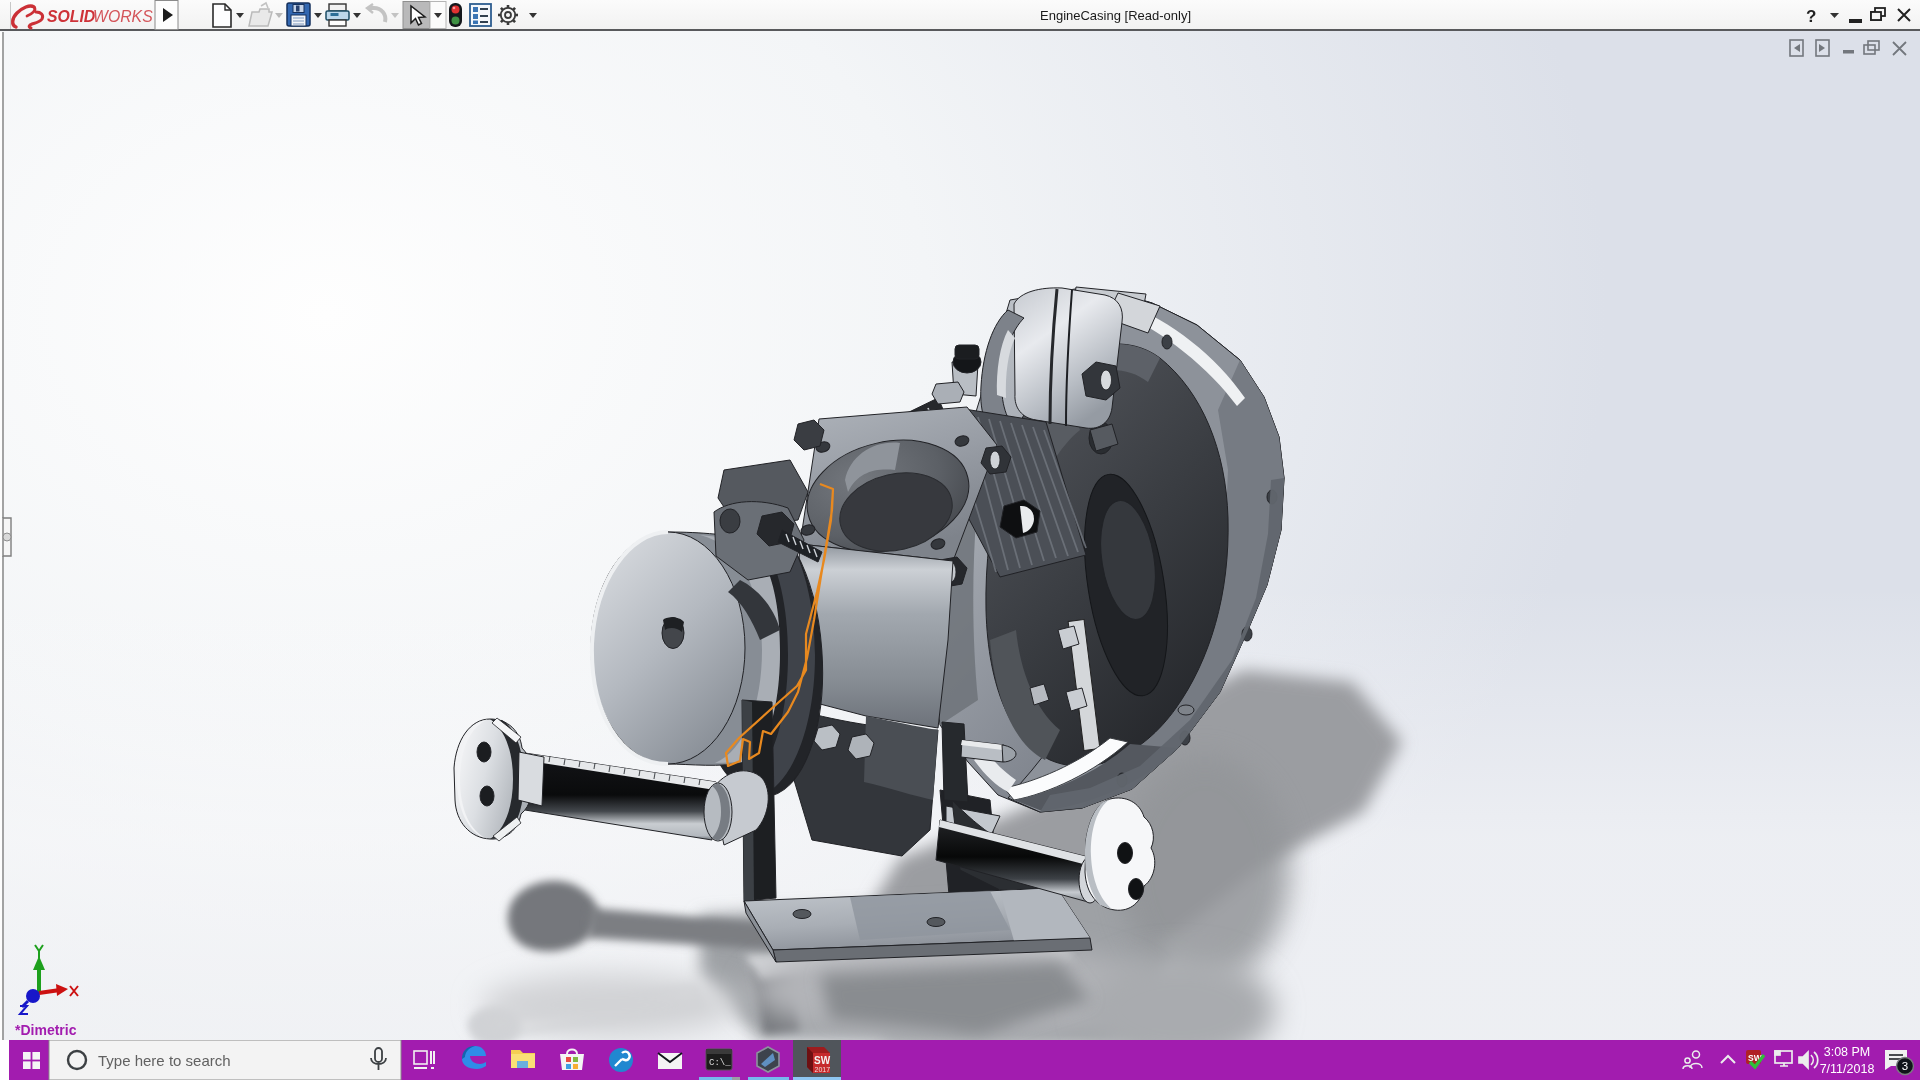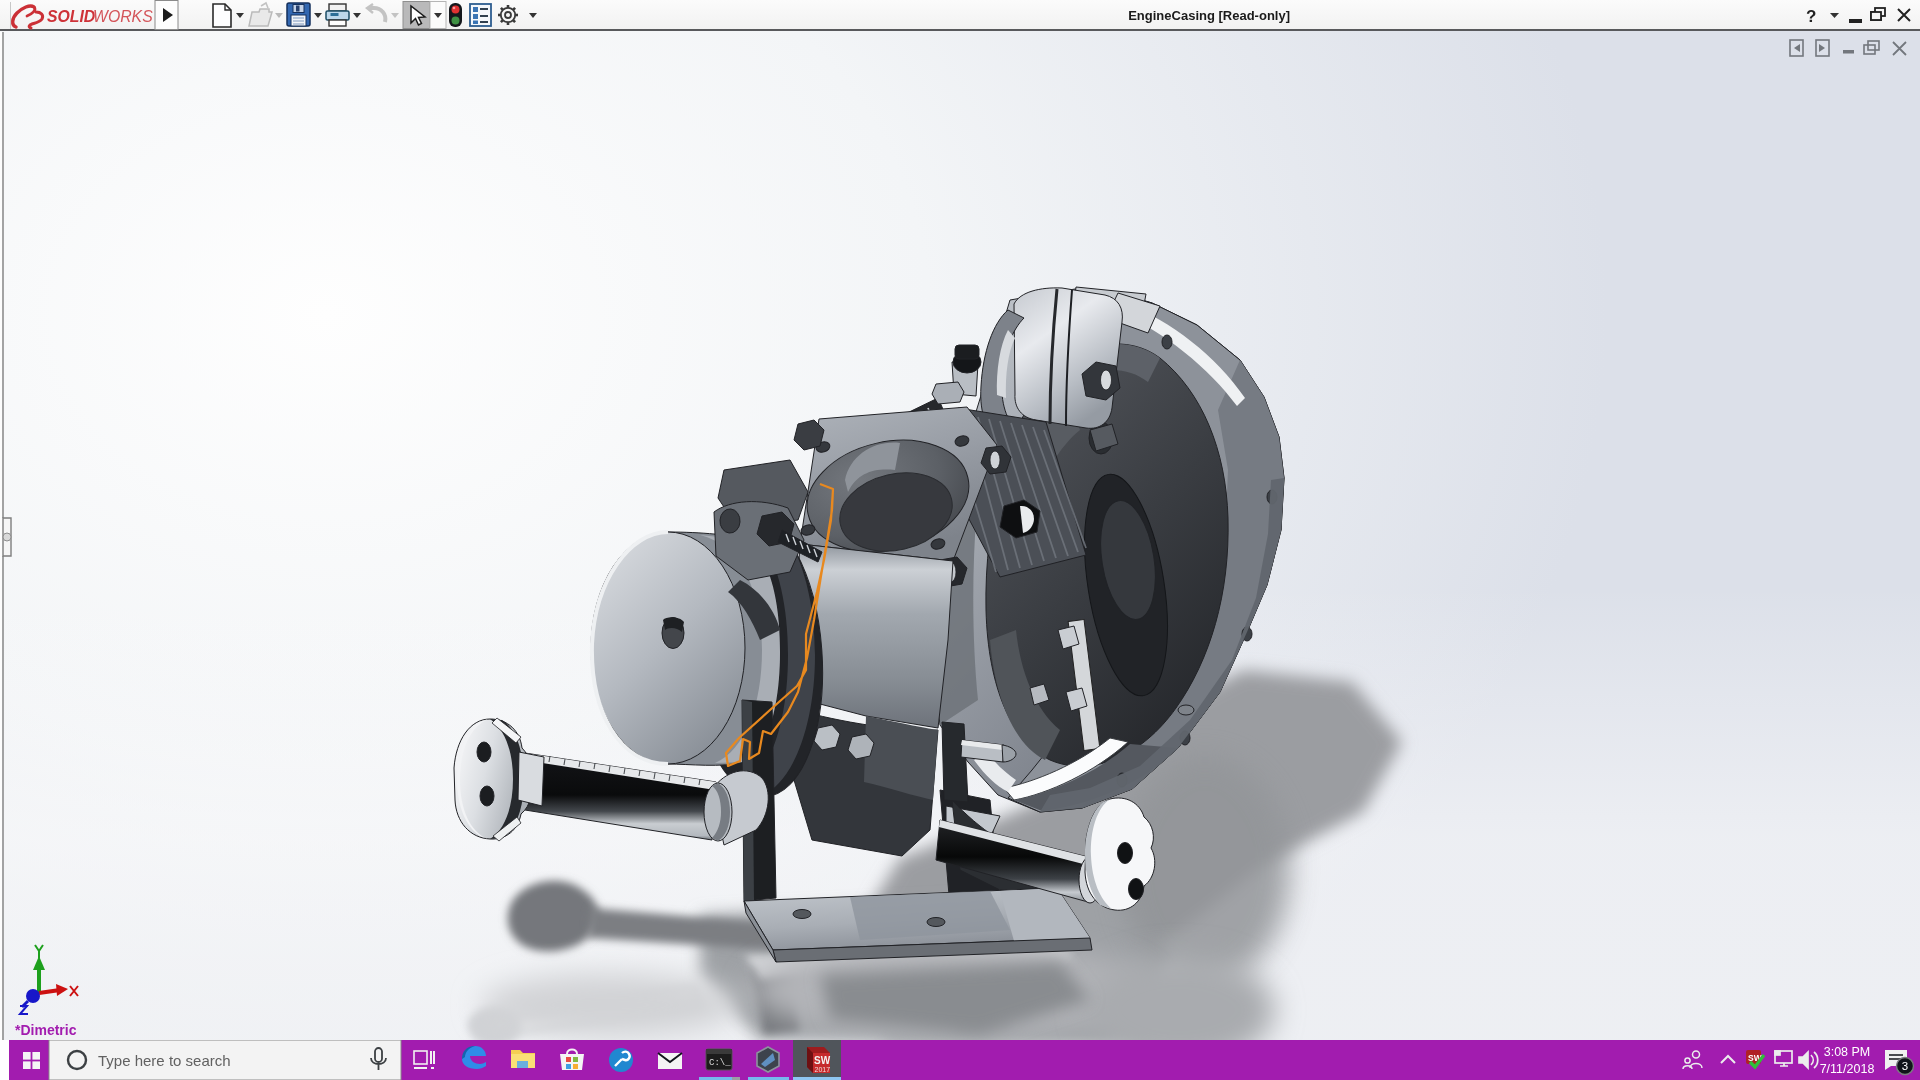--- a/index.html
+++ b/index.html
@@ -2,22 +2,22 @@
 <html><head>
 <meta charset="utf-8">
 <style>
   html,body{margin:0;padding:0;width:1920px;height:1080px;overflow:hidden;
     font-family:"Liberation Sans",sans-serif;}
   #app{position:absolute;inset:0;background:#fff;}
   
   #titlebar{position:absolute;left:0;top:0;width:1920px;height:31px;
     background:linear-gradient(#fbfbfb,#f2f2f2);
     border-bottom:2px solid #58595c;box-sizing:border-box;}
-  #title{position:absolute;left:1040px;top:8px;width:250px;text-align:right;
-    font-size:13px;color:#1a1a1a;font-weight:bold;}
+  #title{position:absolute;left:1040px;top:8px;width:250px;text-align:left;
+    font-size:13px;color:#1a1a1a;}
   
   #viewport{position:absolute;left:0;top:31px;width:1920px;height:1009px;
     background:
       linear-gradient(to bottom, rgba(255,255,255,0) 55%, rgba(250,250,251,0.55) 80%, rgba(243,244,246,0.75) 100%),
       radial-gradient(1280px 960px at 17% 28%, #fefefe 0%, #f3f5f7 47%, #dce0e9 100%);}
   #dimetric{position:absolute;left:15px;top:1022px;font-size:14px;font-weight:bold;color:#a21caf;}
   
   #taskbar{position:absolute;left:9px;top:1040px;width:1920px;height:40px;
     background:#a21caf;}
 

